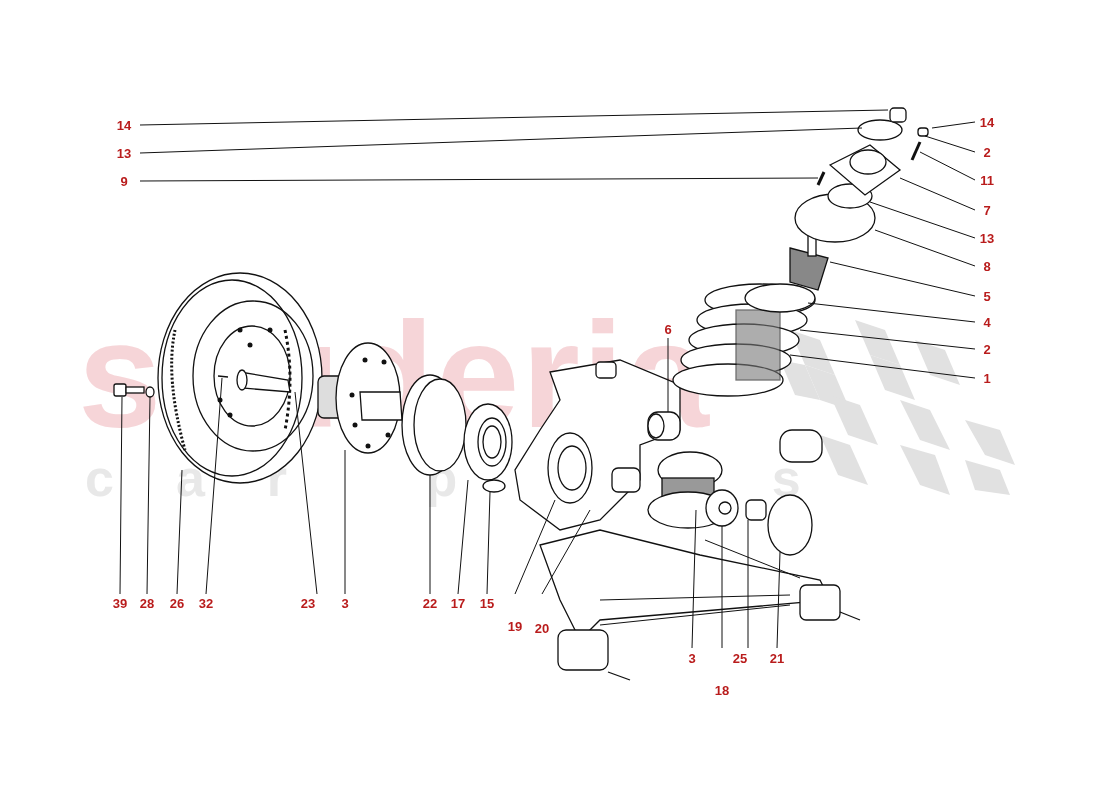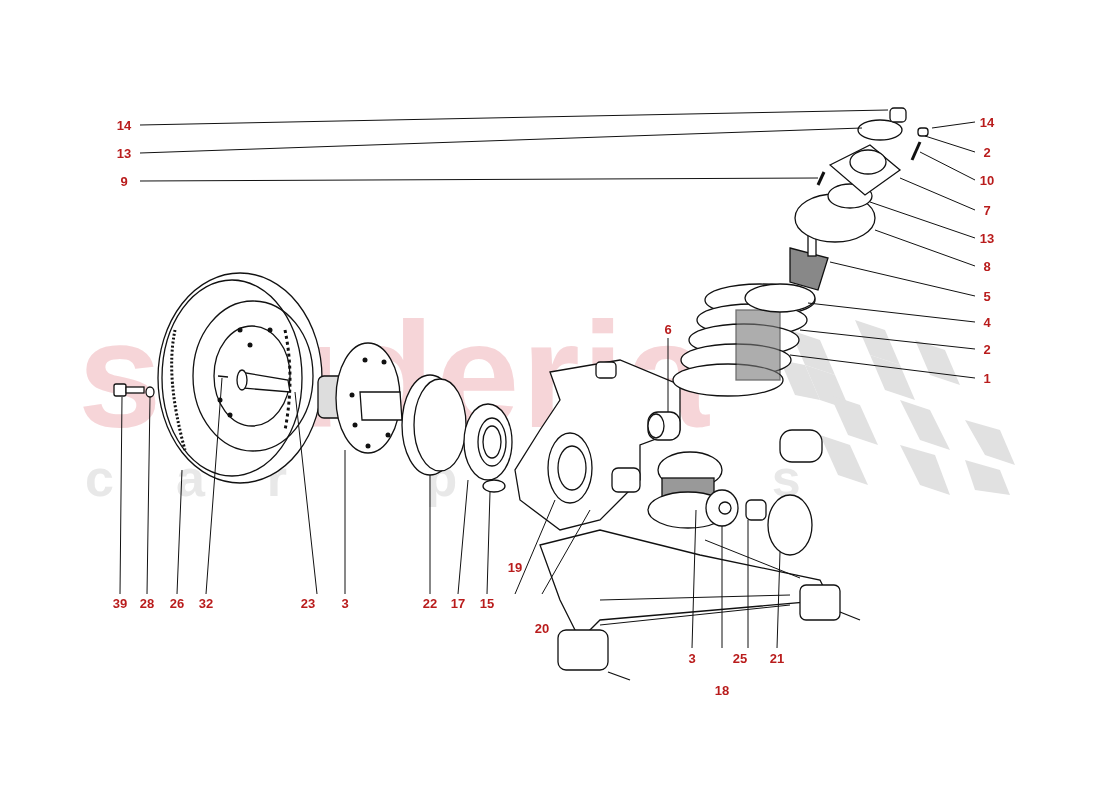--- a/index.html
+++ b/index.html
@@ -198,39 +198,39 @@
       <line x1="600" y1="600" x2="790" y2="595"></line>
       <line x1="600" y1="625" x2="790" y2="605"></line>
     </g>
   </svg>
 
   <div class="label" style="left:124px;top:125px">14</div>
   <div class="label" style="left:124px;top:153px">13</div>
   <div class="label" style="left:124px;top:181px">9</div>
   <div class="label" style="left:987px;top:122px">14</div>
   <div class="label" style="left:987px;top:152px">2</div>
-  <div class="label" style="left:987px;top:180px">10</div>
+  <div class="label" style="left:987px;top:180px">11</div>
   <div class="label" style="left:987px;top:210px">7</div>
   <div class="label" style="left:987px;top:238px">13</div>
   <div class="label" style="left:987px;top:266px">8</div>
   <div class="label" style="left:987px;top:296px">5</div>
   <div class="label" style="left:987px;top:322px">4</div>
   <div class="label" style="left:987px;top:349px">2</div>
   <div class="label" style="left:987px;top:378px">1</div>
   <div class="label" style="left:668px;top:329px">6</div>
 
   <div class="label" style="left:120px;top:603px">39</div>
   <div class="label" style="left:147px;top:603px">28</div>
   <div class="label" style="left:177px;top:603px">26</div>
   <div class="label" style="left:206px;top:603px">32</div>
   <div class="label" style="left:308px;top:603px">23</div>
   <div class="label" style="left:345px;top:603px">3</div>
   <div class="label" style="left:430px;top:603px">22</div>
   <div class="label" style="left:458px;top:603px">17</div>
   <div class="label" style="left:487px;top:603px">15</div>
-  <div class="label" style="left:515px;top:567px">19</div>
+  <div class="label" style="left:515px;top:626px">19</div>
   <div class="label" style="left:542px;top:628px">20</div>
 
   <div class="label" style="left:692px;top:658px">3</div>
   <div class="label" style="left:722px;top:690px">18</div>
   <div class="label" style="left:740px;top:658px">25</div>
   <div class="label" style="left:777px;top:658px">21</div>
 </div>
 
 </body></html>

